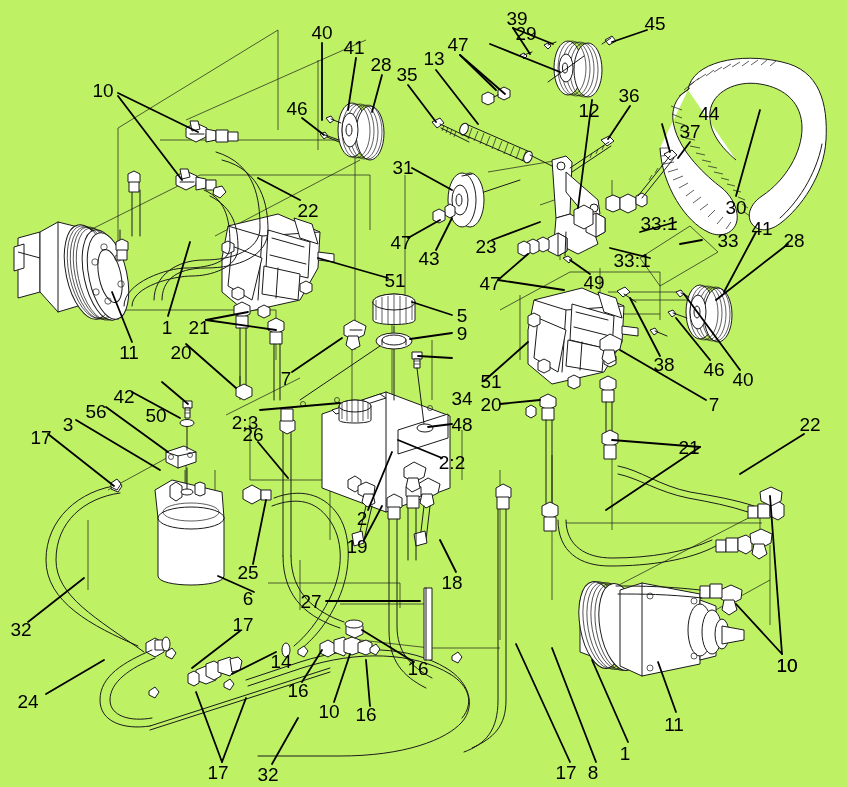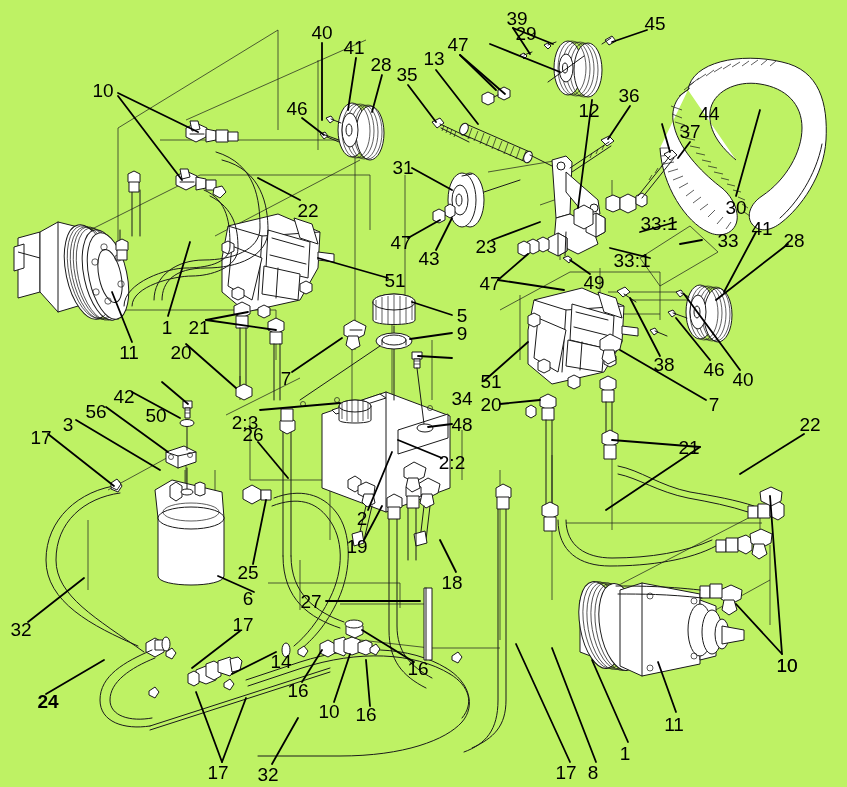--- a/index.html
+++ b/index.html
@@ -805,21 +805,21 @@
       <div class="lbl" style="left: 452px; top: 582px;">18</div>
       <div class="lbl" style="left: 156px; top: 384px; margin-top: 31px;">50</div>
       <div class="lbl" style="left: 124px; top: 396px;">42</div>
       <div class="lbl" style="left: 96px; top: 411px;">56</div>
       <div class="lbl" style="left: 68px; top: 424px;">3</div>
       <div class="lbl" style="left: 41px; top: 437px;">17</div>
       <div class="lbl" style="left: 248px; top: 572px;">25</div>
       <div class="lbl" style="left: 248px; top: 598px;">6</div>
       <div class="lbl" style="left: 311px; top: 601px;">27</div>
       <div class="lbl" style="left: 21px; top: 629px;">32</div>
-      <div class="lbl" style="left: 48px; top: 701px; font-weight: bold;">24</div>
+      <div class="lbl" style="left: 28px; top: 701px;">24</div>
       <div class="lbl" style="left: 243px; top: 624px;">17</div>
       <div class="lbl" style="left: 281px; top: 645px; margin-top: 16px;">14</div>
       <div class="lbl" style="left: 298px; top: 690px;">16</div>
       <div class="lbl" style="left: 329px; top: 711px;">10</div>
       <div class="lbl" style="left: 366px; top: 714px;">16</div>
       <div class="lbl" style="left: 418px; top: 668px;">16</div>
       <div class="lbl" style="left: 218px; top: 772px;">17</div>
       <div class="lbl" style="left: 268px; top: 774px;">32</div>
       <div class="lbl" style="left: 566px; top: 772px;">17</div>
       <div class="lbl" style="left: 593px; top: 772px;">8</div>

